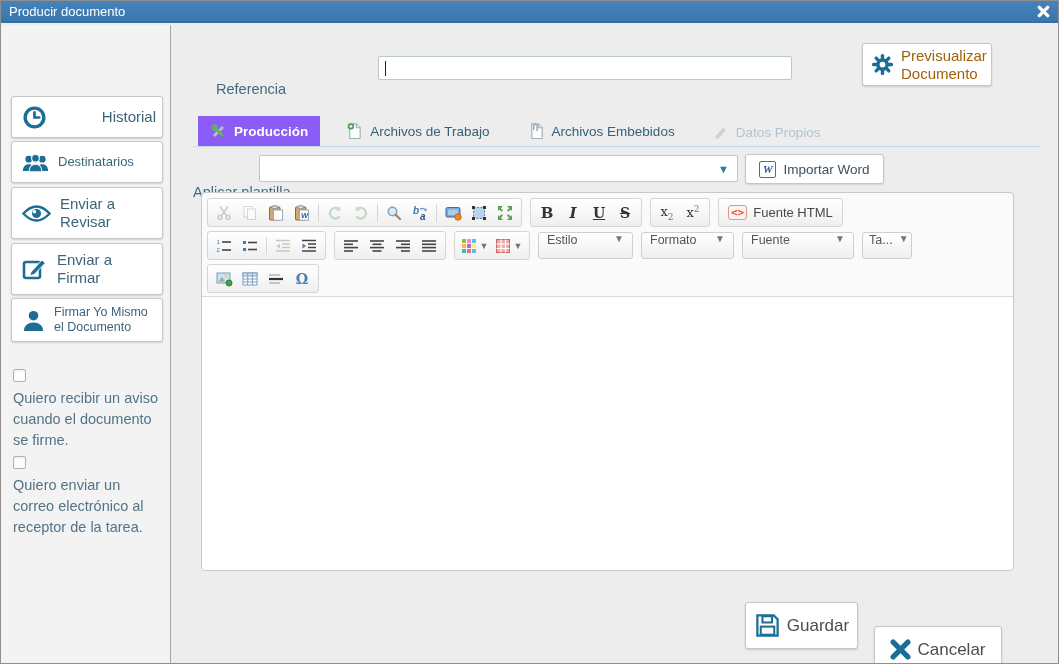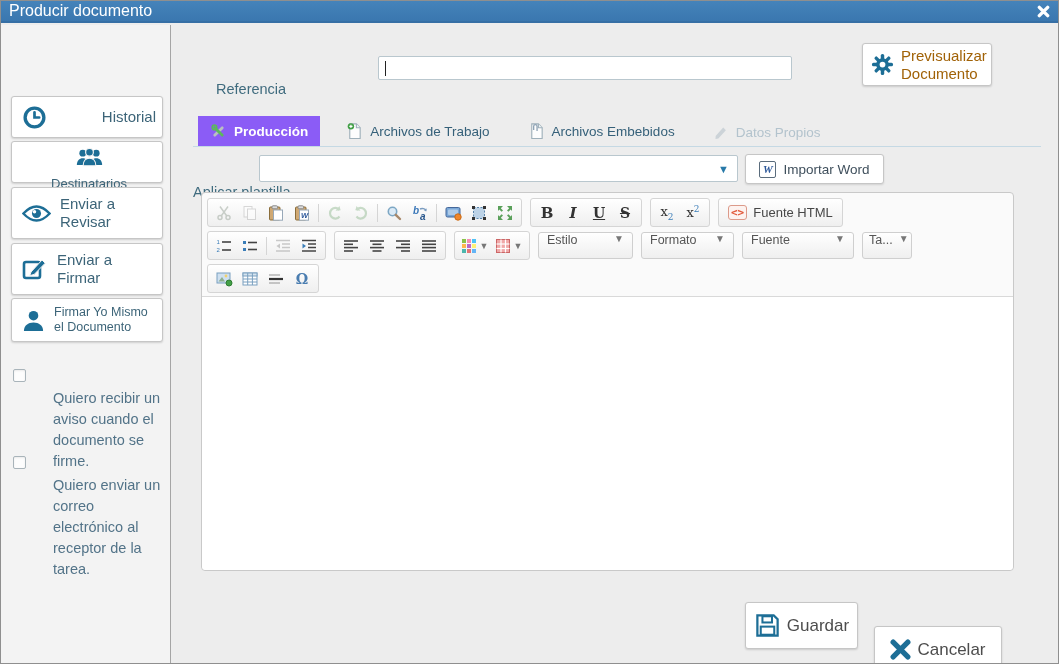--- a/index.html
+++ b/index.html
@@ -4,35 +4,35 @@
 <style>
   * { box-sizing: border-box; margin: 0; padding: 0; }
   body { font-family: "Liberation Sans", sans-serif; background: #d8d8d8; }
   .dialog { position: relative; width: 1059px; height: 664px; background: #ededed;
             border: 1px solid #8f8f8f; overflow: hidden; }
 
   
   .titlebar { position: absolute; top: 0; left: 0; right: 0; height: 22px;
               background: linear-gradient(#4583ba, #3a77af); border-bottom: 2px solid #366fa5;
               display: flex; align-items: center; padding: 0 8px; }
-  .titlebar .t-text { color: #fff; font-size: 16px; }
+  .titlebar .t-text { color: #fff; font-size: 13px; }
   .titlebar .t-close { margin-left: auto; cursor: pointer; display: flex; align-items: center; }
 
   
   .sidebar { position: absolute; top: 24px; left: 0; bottom: 0; width: 170px;
              background: #f3f3f3; border-right: 1px solid #a5a5a5; }
   .sb-btn { position: absolute; left: 10px; width: 152px; background: #fff;
             border: 1px solid #c6c6c6; border-radius: 3px; box-shadow: 0 1px 2px rgba(0,0,0,.15);
             display: flex; align-items: center; gap: 9px; padding: 4px 6px 4px 10px;
             color: #3c6478; cursor: pointer; }
   .sb-btn .lbl { line-height: 1.2; }
   .sb-check { position: absolute; left: 12px; width: 152px; }
   .cbox { width: 13px; height: 13px; background: #fdfdfd; border: 1px solid #a9b4ba;
           border-radius: 2px; box-shadow: inset 0 1px 2px rgba(0,0,0,.08); cursor: pointer; }
-  .sb-check .clbl { margin-top: 6px; font-size: 14.5px; color: #527388; line-height: 1.45; margin-left: 40px; }
+  .sb-check .clbl { margin-top: 6px; font-size: 14.5px; color: #527388; line-height: 1.45; }
 
   
   .lab { position: absolute; font-size: 14.5px; color: #3f6b7e; margin-top: 22px; }
   .text-input { position: absolute; background: #fff; border: 1px solid #b9c7ce;
                 border-radius: 2px; display: flex; align-items: center; padding: 0 6px; }
   .caret { width: 1px; height: 15px; background: #222; animation: blink 1s steps(1) infinite; }
   @keyframes blink { 50% { opacity: 0; } }
   .preview-btn { position: absolute; left: 861px; top: 42px; width: 130px; height: 43px;
                  background: #fff; border: 1px solid #c6c6c6; border-radius: 3px;
                  box-shadow: 0 1px 2px rgba(0,0,0,.15); display: flex; align-items: center;
@@ -116,21 +116,21 @@
   <div class="sidebar">
     <div class="sb-btn" style="top:71px;height:42px;justify-content:space-between;">
       <span>
         <svg width="25" height="25" viewBox="0 0 24 24">
             <circle cx="12" cy="12" r="9" fill="none" stroke="#1d6e96" stroke-width="3.2"></circle>
             <path d="M12 7 v5 h4.5" fill="none" stroke="#1d6e96" stroke-width="2.6" stroke-linecap="round"></path>
           </svg>
       </span>
       <span class="lbl" style="font-size:15px;">Historial</span>
     </div>
-    <div class="sb-btn" style="top:116px;height:42px;flex-direction:column;">
+    <div class="sb-btn" style="top:116px;height:42px;">
       <span>
         <svg width="27" height="21" viewBox="0 0 32 24" fill="#1d6e96">
             <circle cx="8" cy="8" r="4"></circle>
             <path d="M1 22c0-5 3-8 7-8s7 3 7 8z"></path>
             <circle cx="24" cy="8" r="4"></circle>
             <path d="M17 22c0-5 3-8 7-8s7 3 7 8z"></path>
             <circle cx="16" cy="7" r="4.6" stroke="#f3f3f3" stroke-width="1.4"></circle>
             <path d="M8.5 23c0-5.5 3.2-9 7.5-9s7.5 3.5 7.5 9z" stroke="#f3f3f3" stroke-width="1.4"></path>
           </svg>
       </span>

